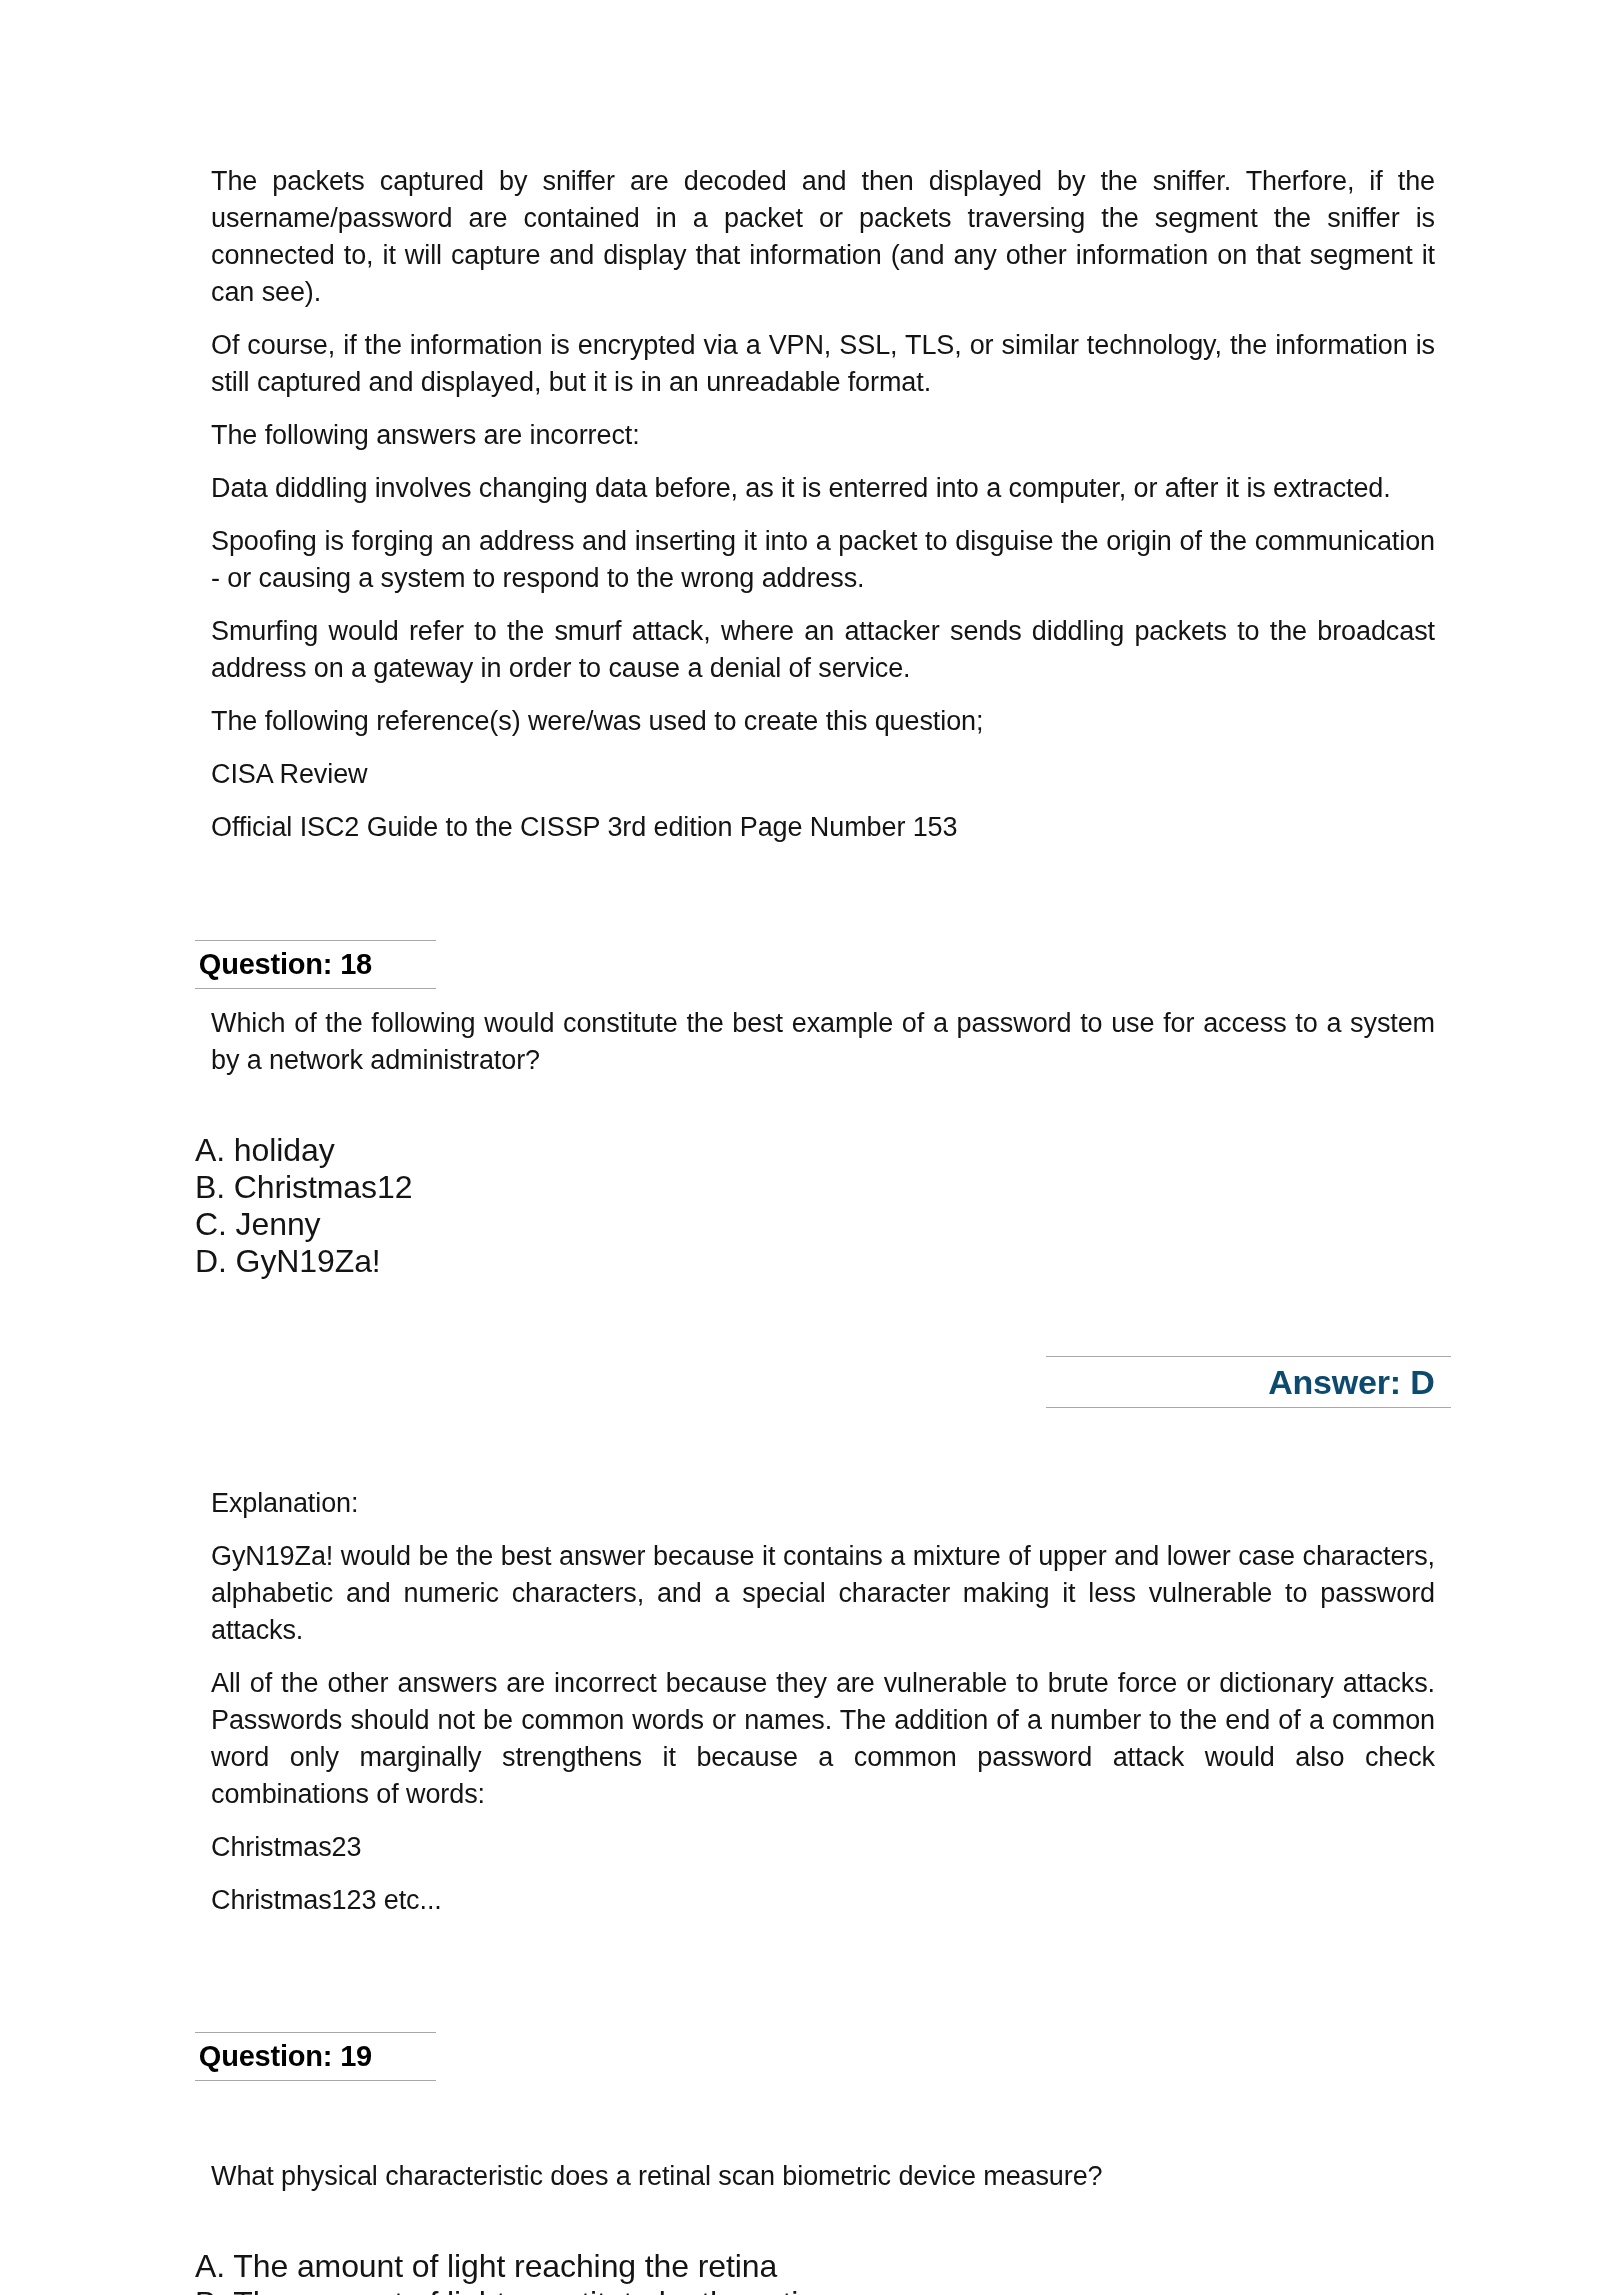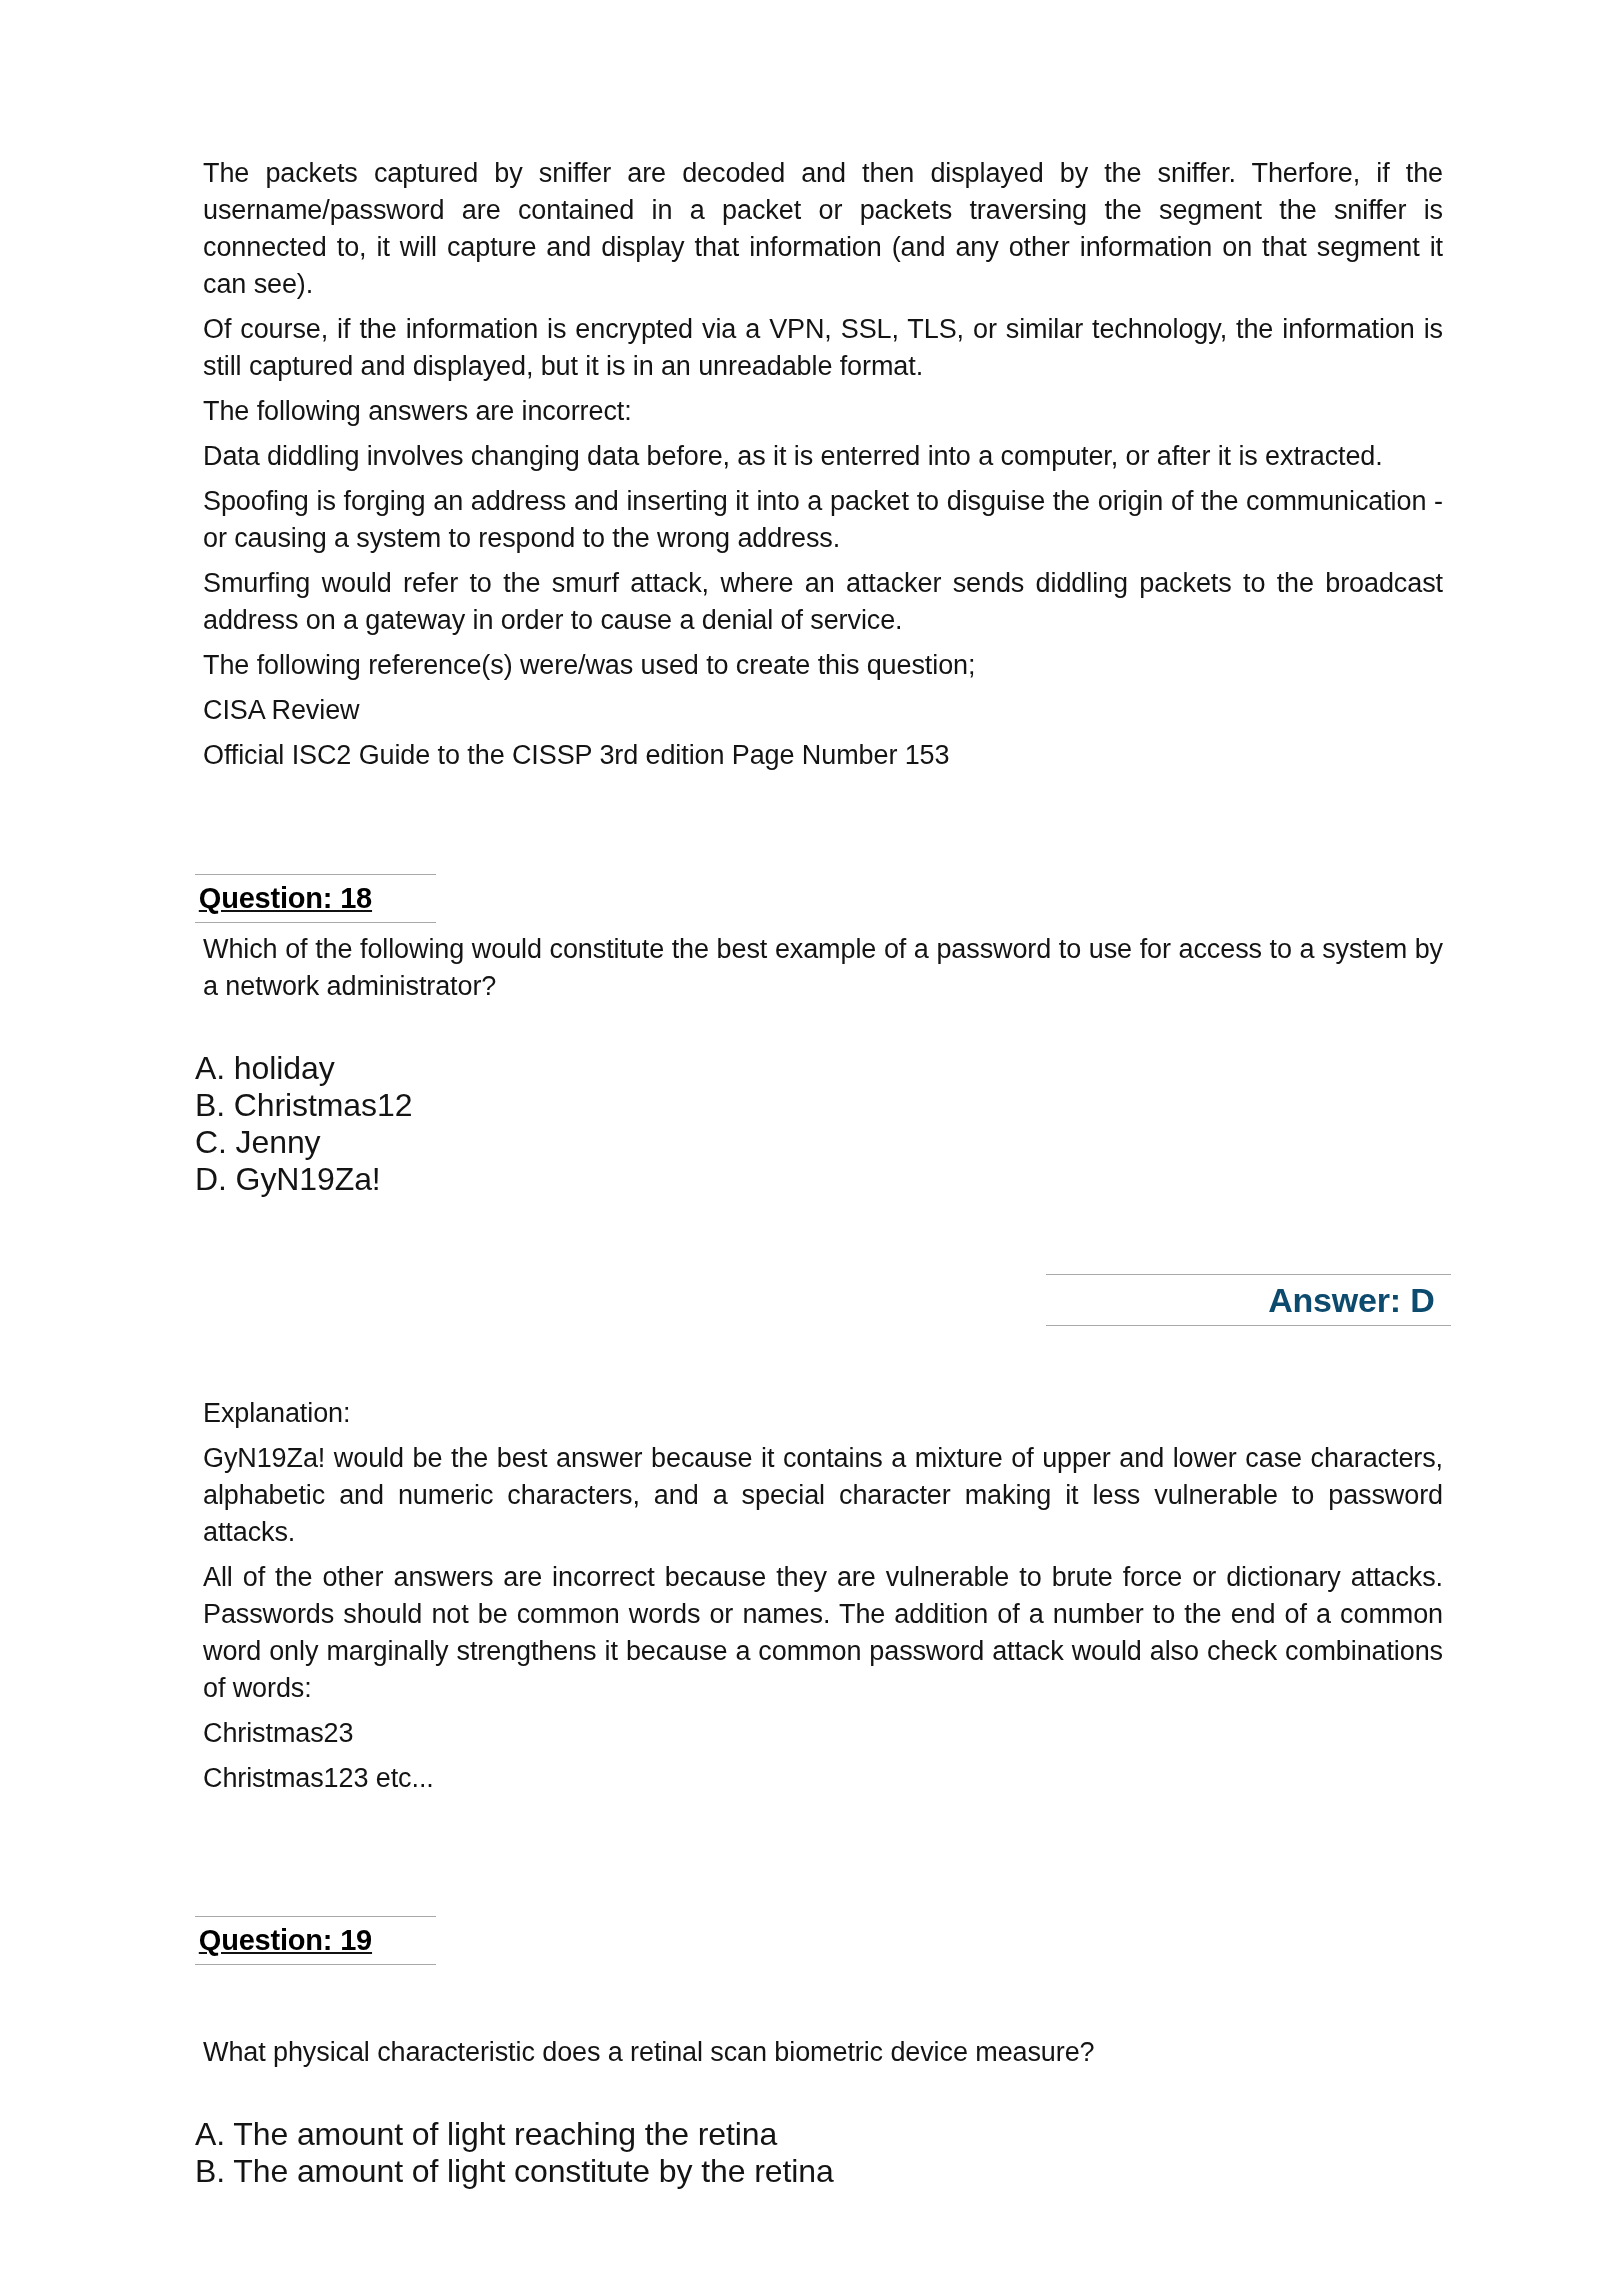--- a/index.html
+++ b/index.html
@@ -24,40 +24,39 @@
     position: absolute;
     left: 195px;
     top: 147px;
     width: 1256px;
   }
   
   .para {
     font-size: 27px;
     line-height: 37px;
     color: #141414;
-    margin: 8px;
+    margin: 16px;
     letter-spacing: -0.1px;
   }
   .para.justify {
     text-align: justify;
     text-align-last: left;
   }
   .para.left {
     text-align: left;
   }
   
   .qheader {
     position: relative;
     width: 241px;
-    margin-top: 16px;
+    margin-top: 2px;
     padding: 5px 0 6.3px 3.8px;
     border-top: 1.9px solid #a8a8a8;
     border-bottom: 1.9px solid #a8a8a8;
     box-sizing: border-box;
-    text-decoration: underline;
   }
   .qheader .qtitle {
     font-size: 29px;
     line-height: 36px;
     font-weight: bold;
     color: #000000;
     letter-spacing: -0.2px;
   }
   
   .answer-row {

